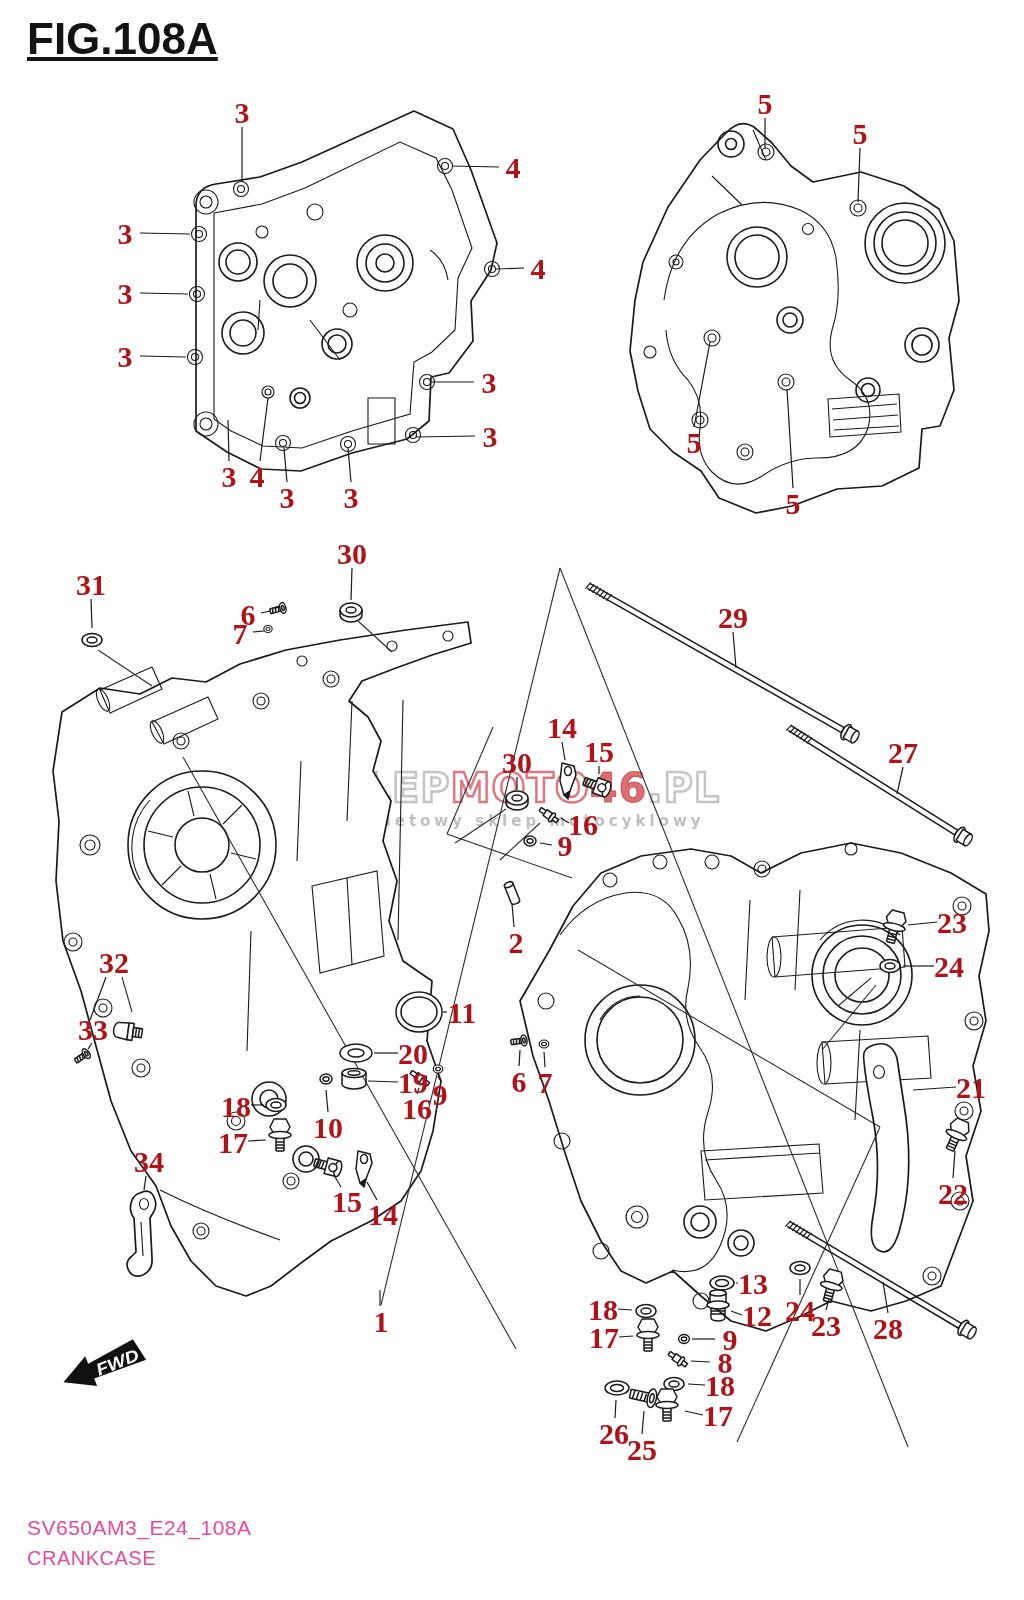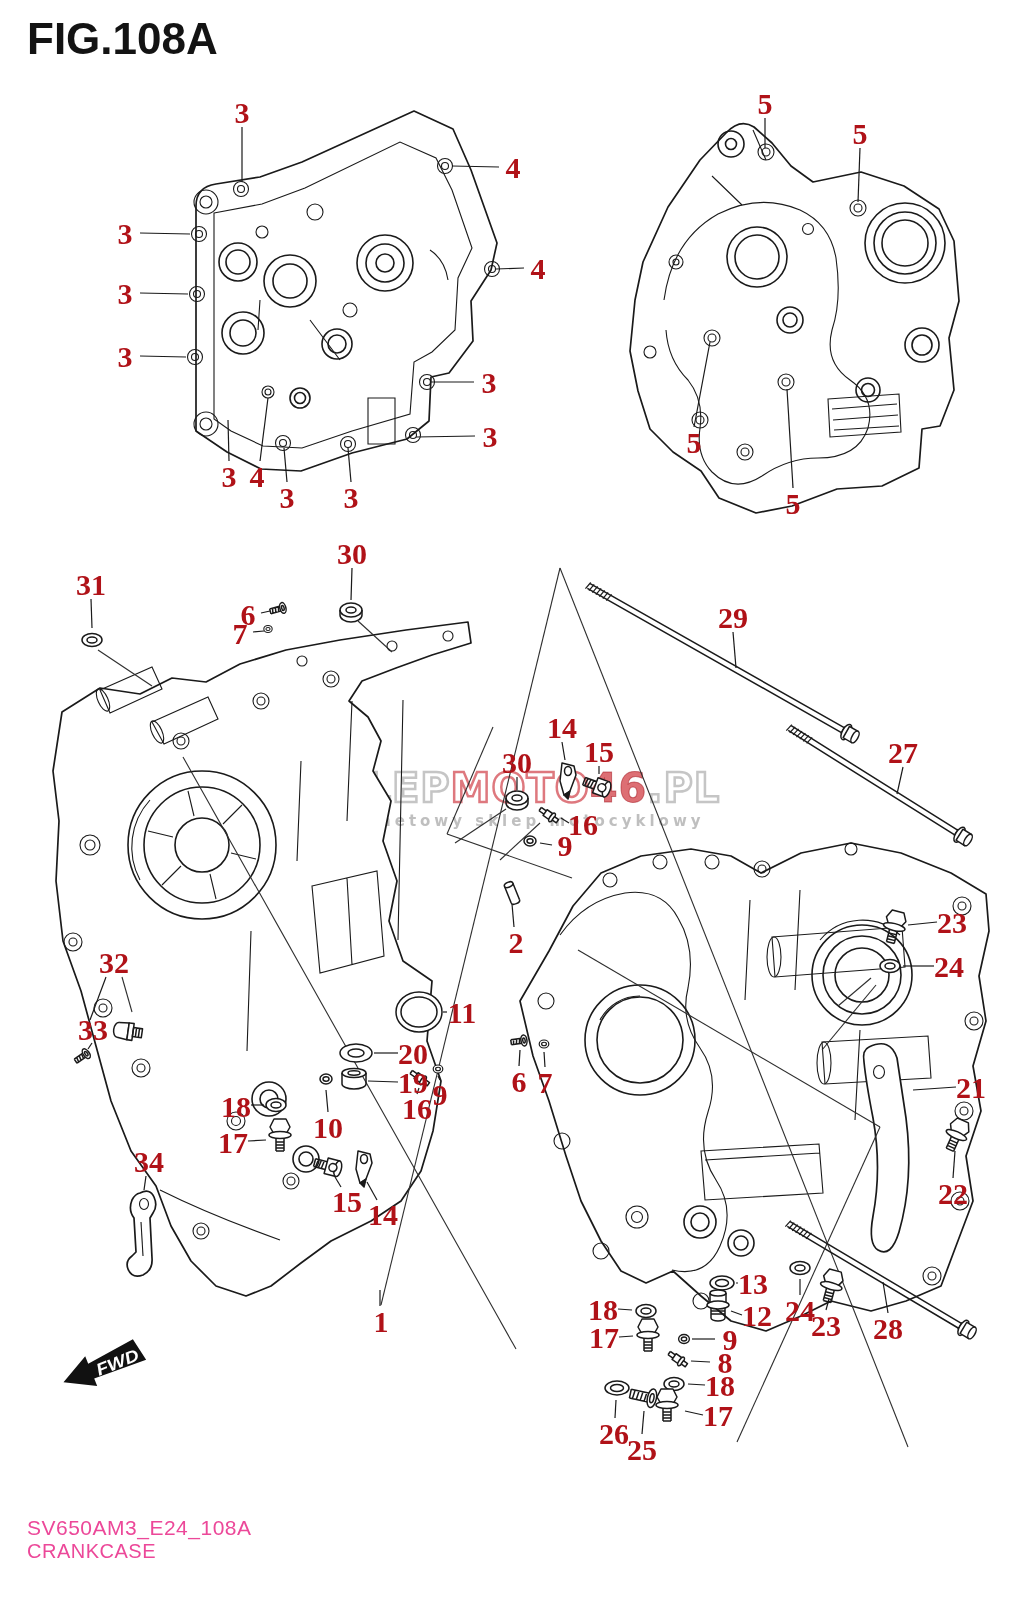--- a/index.html
+++ b/index.html
@@ -1,30 +1,30 @@
 <!DOCTYPE html>
 <html><head>
 <meta charset="utf-8">
 <style>
   html,body{margin:0;padding:0;background:#fff;}
   .page{position:relative;width:1024px;height:1600px;background:#fff;overflow:hidden;
         font-family:"Liberation Sans",sans-serif;}
   .title{position:absolute;left:27px;top:14px;font-size:44px;font-weight:800;color:#131313;
-         letter-spacing:0px;font-family:"Liberation Sans",sans-serif;}
+         letter-spacing:0px;font-family:"Liberation Sans",sans-serif;text-decoration:underline;}
   .watermark{position:absolute;left:0;top:768px;width:100%;text-align:center;z-index:1;
              pointer-events:none;line-height:1;}
   .wm-main{font-size:40px;font-weight:800;letter-spacing:1px;font-family:"DejaVu Sans",sans-serif;}
   .wm-gray{color:rgba(255,255,255,0.15);-webkit-text-stroke:2.5px rgba(150,150,150,0.55);}
   .wm-red{color:rgba(255,255,255,0.15);-webkit-text-stroke:2.5px rgba(200,30,40,0.6);}
   .wm-red-solid{color:rgba(203,34,42,0.65);-webkit-text-stroke:1px rgba(160,10,20,0.5);}
   .wm-tag{margin-top:6px;font-size:15px;font-weight:700;letter-spacing:4px;
           color:rgba(148,148,148,0.6);font-family:"DejaVu Sans",sans-serif;}
   .footer{position:absolute;left:27px;top:1516px;color:#ec4899;z-index:3;}
   .footer .code{font-size:21px;letter-spacing:0.5px;}
-  .footer .name{font-size:20px;letter-spacing:0.5px;}
+  .footer .name{font-size:20px;margin-top:7px;letter-spacing:0.5px;}
   svg.art{position:absolute;left:0;top:0;z-index:2;}
   svg .ln{stroke:#1a1a1a;fill:none;stroke-width:1.6;stroke-linejoin:round;stroke-linecap:round;}
   svg .lnf{stroke:#1a1a1a;fill:#ffffff;stroke-width:1.7;stroke-linejoin:round;}
   svg .thin{stroke:#1a1a1a;fill:none;stroke-width:1.1;}
 </style>
 </head>
 <body>
 
 <div class="page">
 

